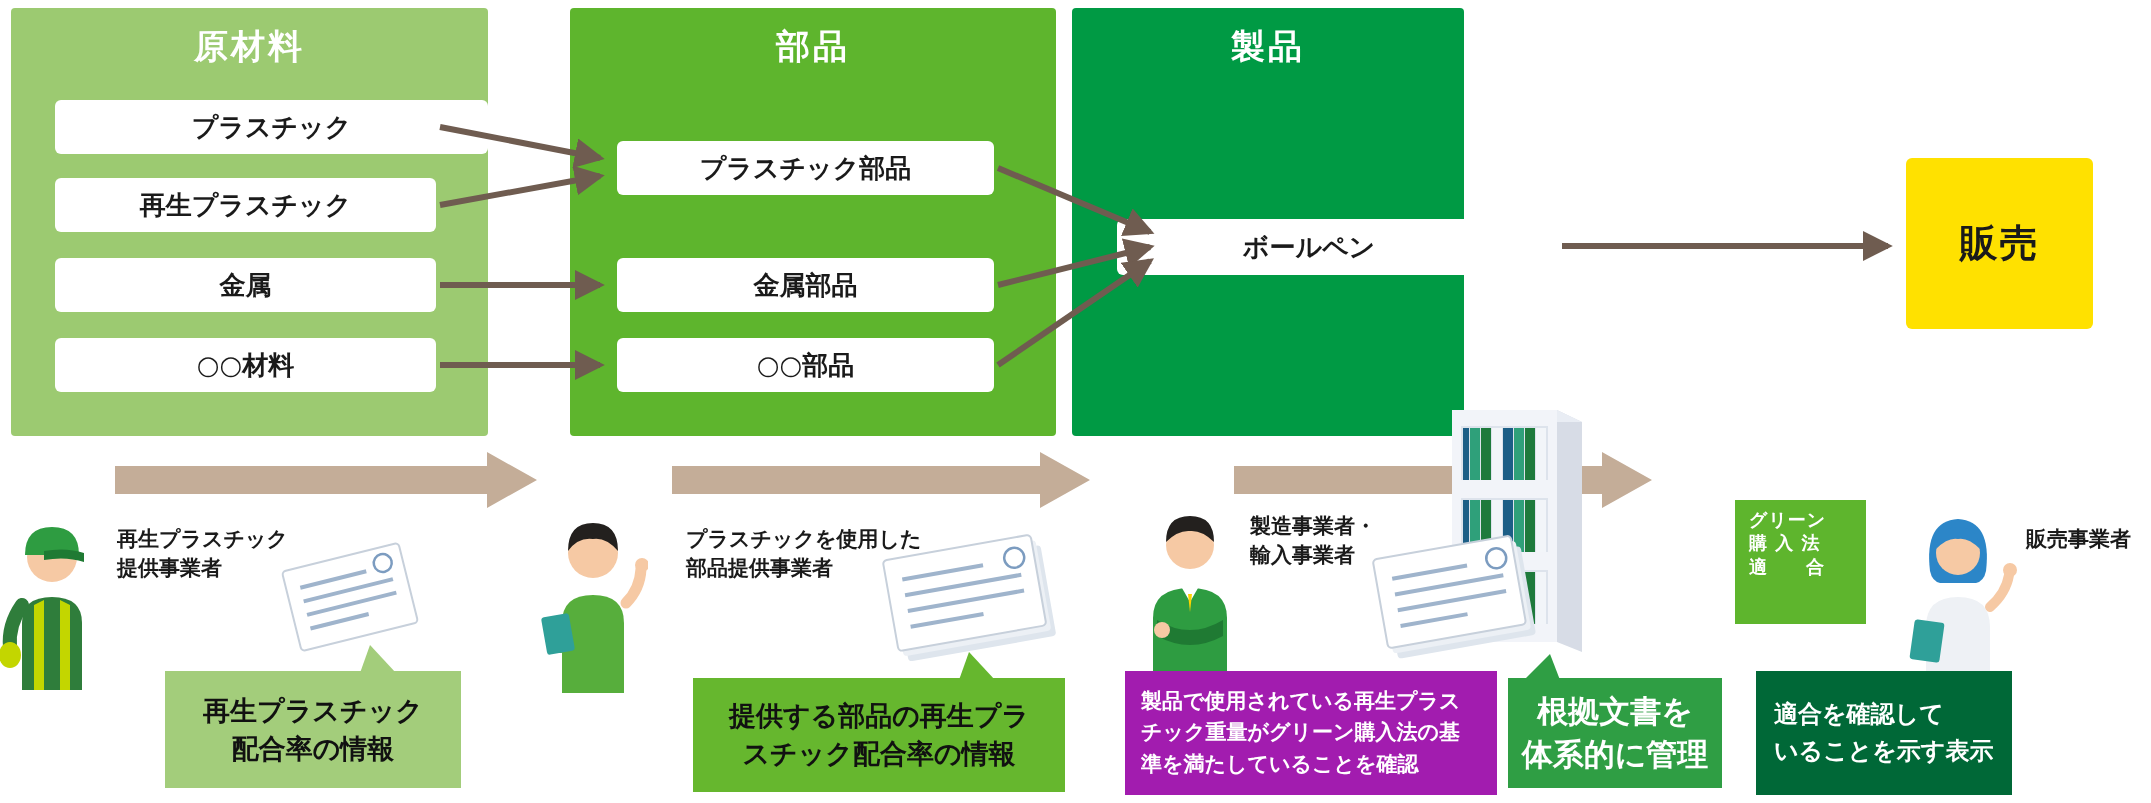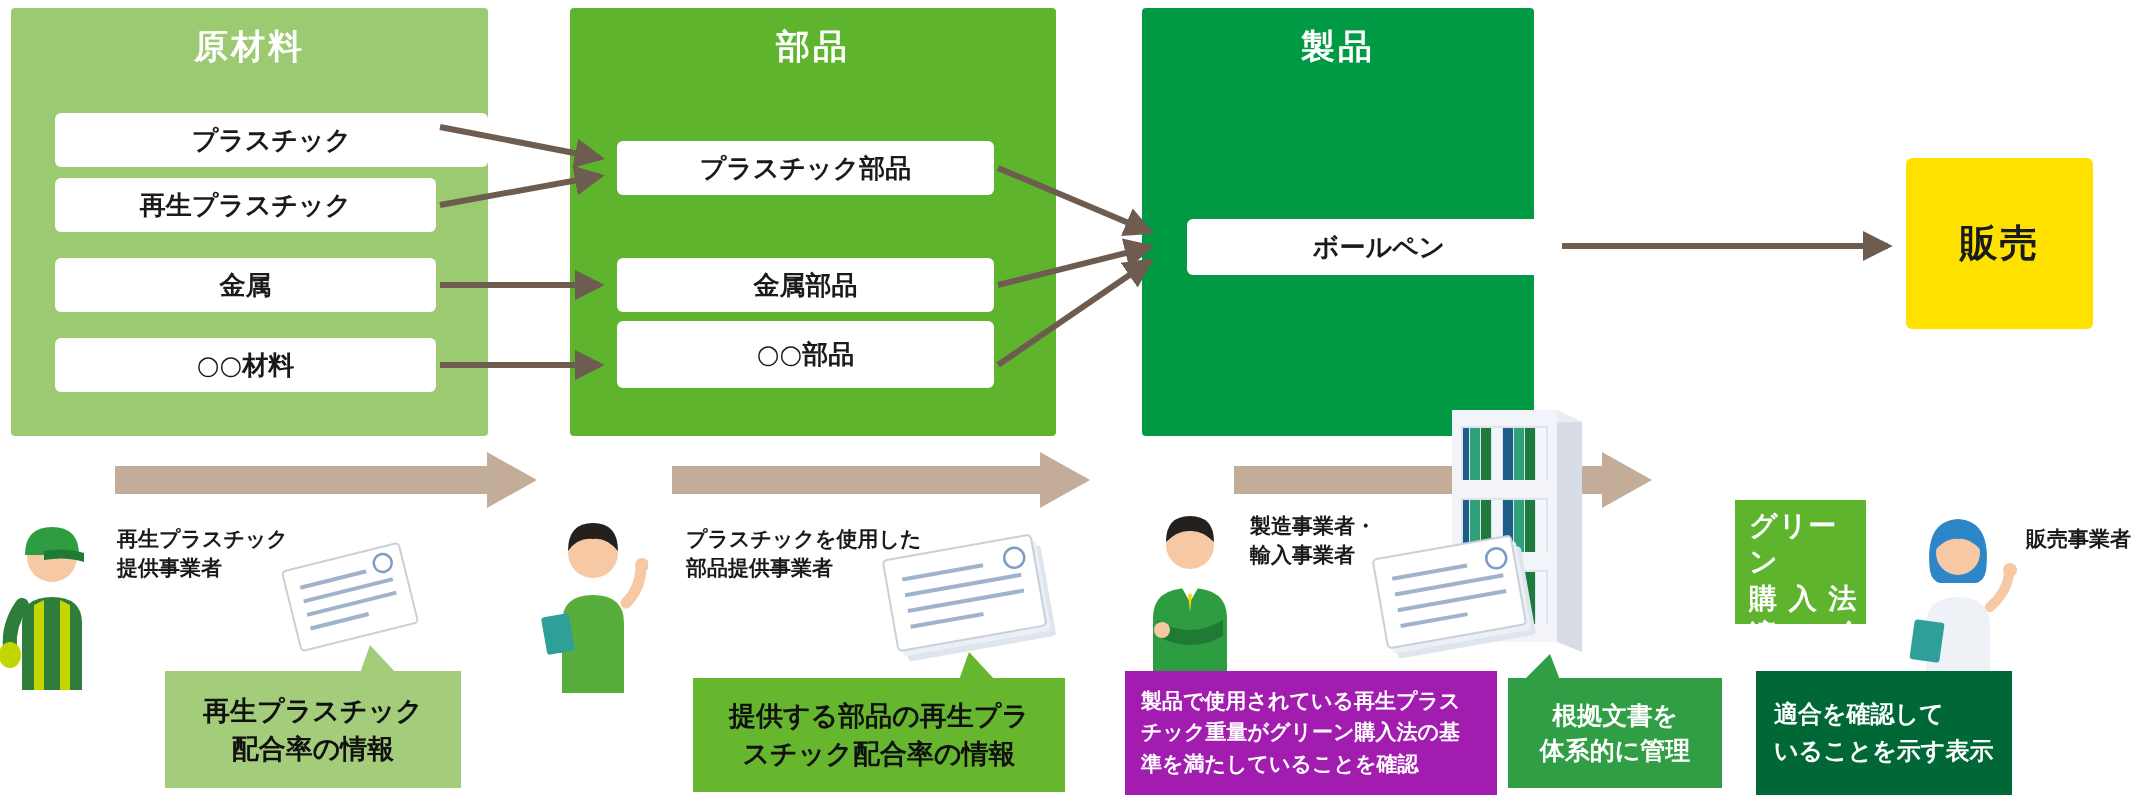--- a/index.html
+++ b/index.html
@@ -3,32 +3,32 @@
 <meta charset="utf-8">
 <style>
   html,body{margin:0;padding:0;background:#ffffff;}
   body{font-family:"DejaVu Sans",sans-serif;}
   .canvas{position:relative;width:2151px;height:803px;background:#ffffff;overflow:hidden;}
 
   
   .stage{position:absolute;border-radius:4px;z-index:1;text-decoration:underline;}
   .stage1{left:11px;top:8px;width:477px;height:428px;background:#9CCA71;}
   .stage2{left:570px;top:8px;width:486px;height:428px;background:#5EB52D;}
-  .stage3{left:1142px;top:8px;width:392px;height:428px;background:#009A44;}
+  .stage3{left:1072px;top:8px;width:392px;height:428px;background:#009A44;}
   .stage-title{position:absolute;top:16px;left:0;width:100%;text-align:center;color:#ffffff;
     font-size:34px;font-weight:bold;letter-spacing:3px;}
   .item{position:absolute;background:#ffffff;border-radius:6px;display:flex;align-items:center;
     justify-content:center;font-size:26px;font-weight:bold;color:#1a1a1a;}
-  .i11{left:44px;top:92px;width:433px;height:54px;margin-top:13px;}
+  .i11{left:44px;top:92px;width:433px;height:54px;}
   .i12{left:44px;top:170px;width:381px;height:54px;}
   .i13{left:44px;top:250px;width:381px;height:54px;}
   .i14{left:44px;top:330px;width:381px;height:54px;}
   .i21{left:47px;top:133px;width:377px;height:54px;}
   .i22{left:47px;top:250px;width:377px;height:54px;}
-  .i23{left:47px;top:313px;width:377px;height:67px;}
+  .i23{left:47px;top:330px;width:377px;height:54px;}
   .i31{left:45px;top:211px;width:384px;height:56px;}
 
   .sale{position:absolute;left:1906px;top:158px;width:187px;height:171px;background:#FFE100;
     border-radius:6px;display:flex;align-items:center;justify-content:center;
     font-size:38px;font-weight:bold;color:#1a1a1a;z-index:1;letter-spacing:2px;}
 
   
   .arrows{position:absolute;left:0;top:0;width:2151px;height:803px;z-index:2;pointer-events:none;}
 
   
@@ -56,28 +56,28 @@
     font-size:27px;justify-content:center;text-align:center;line-height:1.4;}
   .bubble1::after{content:"";position:absolute;top:-26px;right:65px;width:0;height:0;
     border-left:10px solid transparent;border-right:26px solid transparent;border-bottom:28px solid #A3CD7B;}
   .bubble2{left:693px;top:678px;width:372px;height:114px;background:#66B72E;color:#111;
     font-size:27px;justify-content:center;text-align:center;line-height:1.4;}
   .bubble2::after{content:"";position:absolute;top:-26px;right:70px;width:0;height:0;
     border-left:10px solid transparent;border-right:26px solid transparent;border-bottom:28px solid #66B72E;}
   .bubble3{left:1125px;top:671px;width:372px;height:124px;background:#a21caf;color:#fff;
     font-size:21px;padding:10px 16px;text-align:left;line-height:1.5;}
   .bubble4{left:1508px;top:678px;width:214px;height:110px;background:#2F9E44;color:#fff;
-    font-size:25px;justify-content:center;text-align:center;line-height:1.4;}
+    font-size:31px;justify-content:center;text-align:center;line-height:1.4;}
   .bubble4::after{content:"";position:absolute;top:-24px;left:16px;width:0;height:0;
     border-right:10px solid transparent;border-left:26px solid transparent;border-bottom:26px solid #2F9E44;}
   .bubble5{left:1756px;top:671px;width:256px;height:124px;background:#006837;color:#fff;
     font-size:24px;padding:14px 18px;text-align:left;line-height:1.55;}
 
   .badge{position:absolute;left:1735px;top:500px;width:131px;height:124px;background:#5EB52D;
-    color:#fff;font-size:28px;font-weight:bold;line-height:1.3;padding:8px 0 0 14px;
+    color:#fff;font-size:18px;font-weight:bold;line-height:1.3;padding:8px 0 0 14px;
     box-sizing:border-box;white-space:pre-line;z-index:5;letter-spacing:1px;}
 </style>
 </head>
 <body>
 
 <div class="canvas">
 
   <div class="stage stage1">
     <div class="stage-title">原材料</div>
     <div class="item i11">プラスチック</div>

